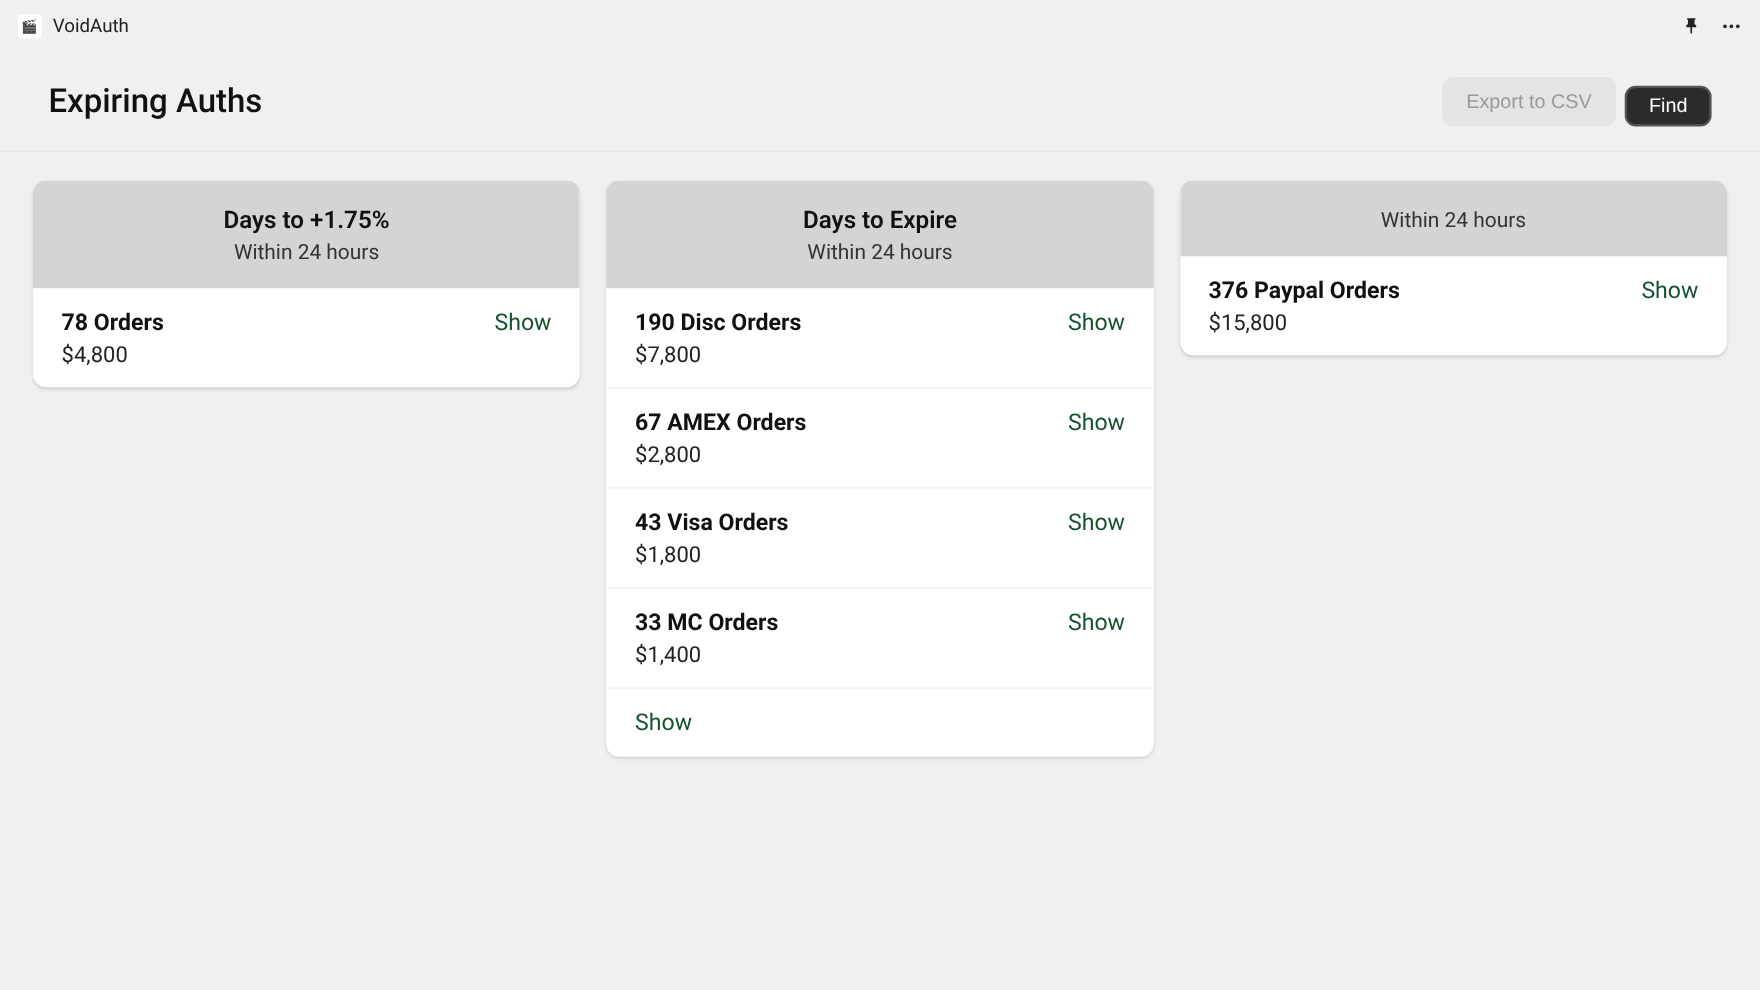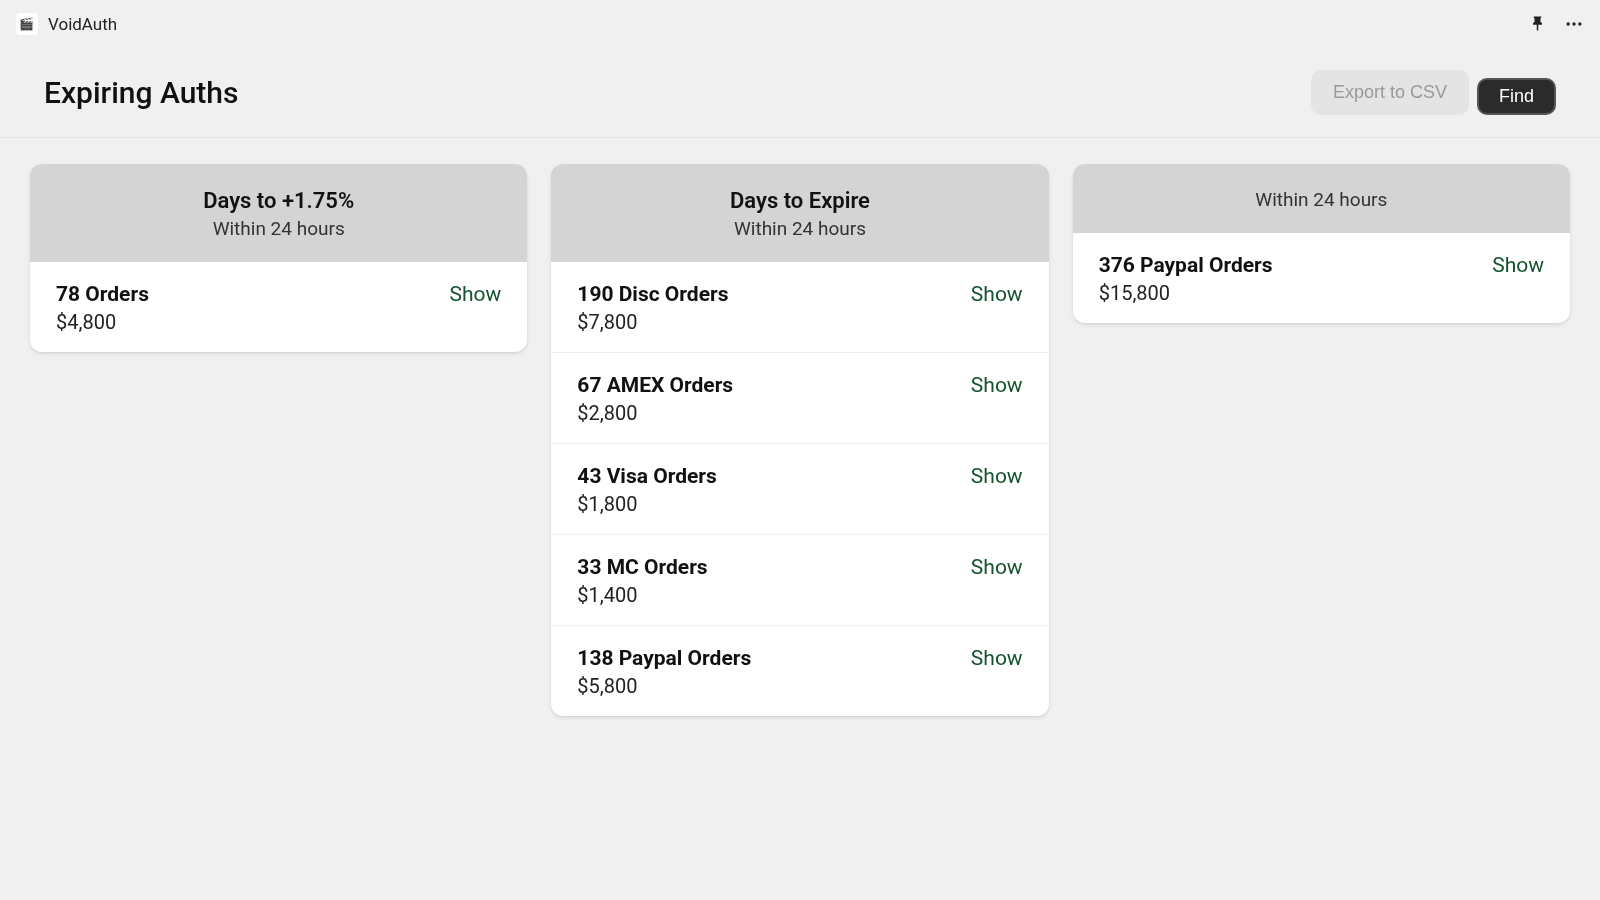--- a/index.html
+++ b/index.html
@@ -211,24 +211,20 @@
       <div class="row-show">Show</div>
     </div>
     <div class="card-row">
       <div class="row-left">
         <div class="row-title">33 MC Orders</div>
         <div class="row-amount">$1,400</div>
       </div>
       <div class="row-show">Show</div>
     </div>
     <div class="card-row">
-      <div class="row-left">
-        <div class="row-title">138 Paypal Orders</div>
-        <div class="row-amount">$5,800</div>
-      </div>
       <div class="row-show">Show</div>
     </div>
   </div>
 
   <div class="card">
     <div class="card-header">
       <div class="card-subtitle">Within 24 hours</div>
     </div>
     <div class="card-row">
       <div class="row-left">

